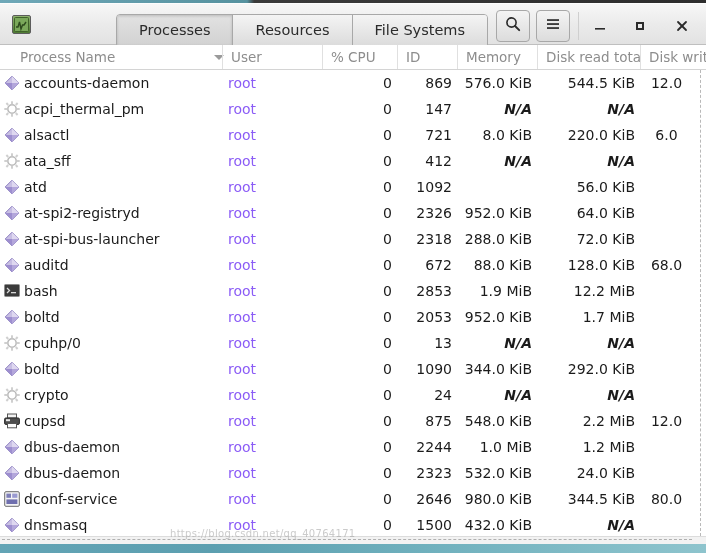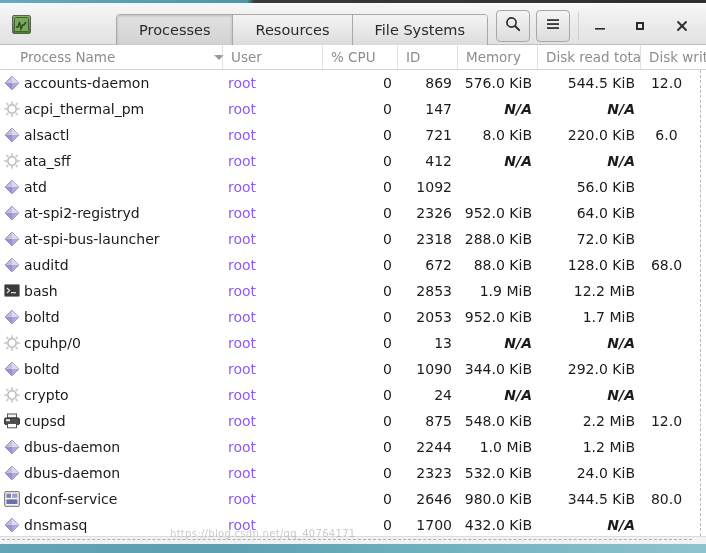--- a/index.html
+++ b/index.html
@@ -632,21 +632,21 @@
           <svg class="picon" viewBox="0 0 16 16">
             <polygon points="8,1.2 14.8,8 8,14.8 1.2,8" fill="#c8bfe4" stroke="#8d7fc0" stroke-width="1"></polygon>
             <polygon points="8,1.2 14.8,8 8,8" fill="#ded7f0"></polygon>
             <polygon points="8,8 14.8,8 8,14.8" fill="#b3a6db"></polygon>
             <polygon points="1.2,8 8,8 8,14.8" fill="#9d8ecf"></polygon>
           </svg>
           <span class="nm">dnsmasq</span>
         </div>
         <div class="c-user">root</div>
         <div class="num c-cpu">0</div>
-        <div class="num c-id">1700</div>
+        <div class="num c-id">1500</div>
         <div class="num c-mem">432.0 KiB</div>
         <div class="num c-dr na">N/A</div>
       </div>
     </div>
 
   <div class="vscroll">
     <div class="thumb"></div>
   </div>
 
   <div class="hscroll">

